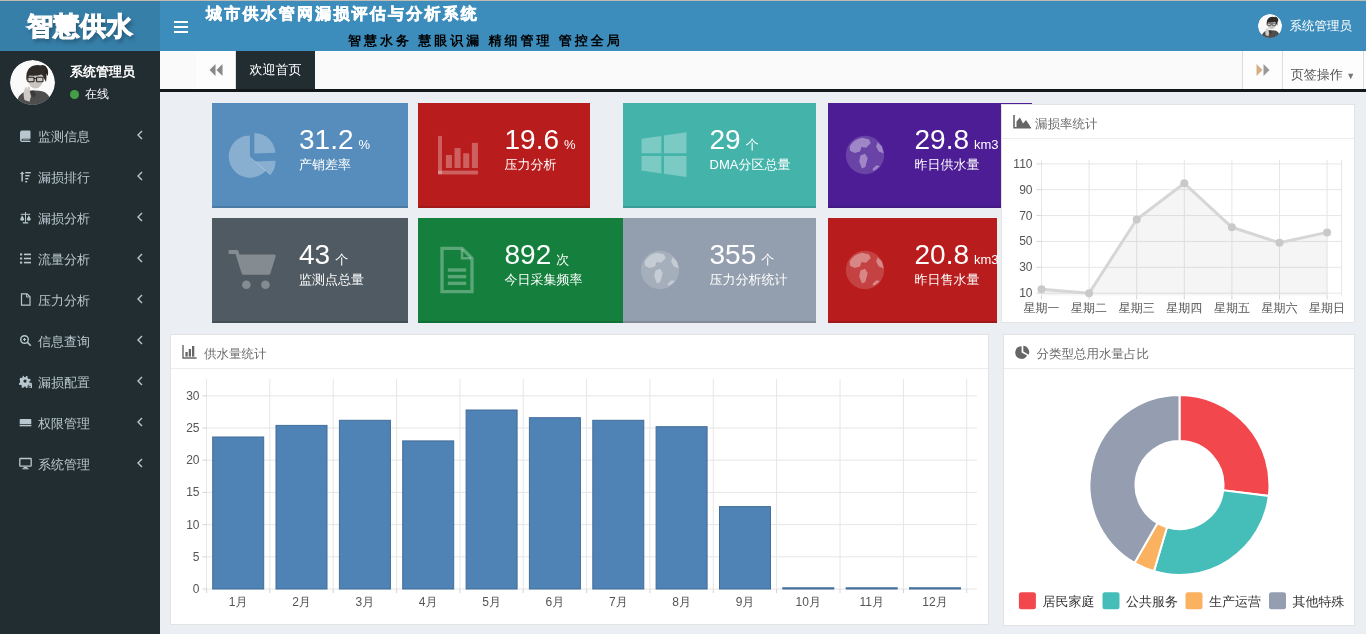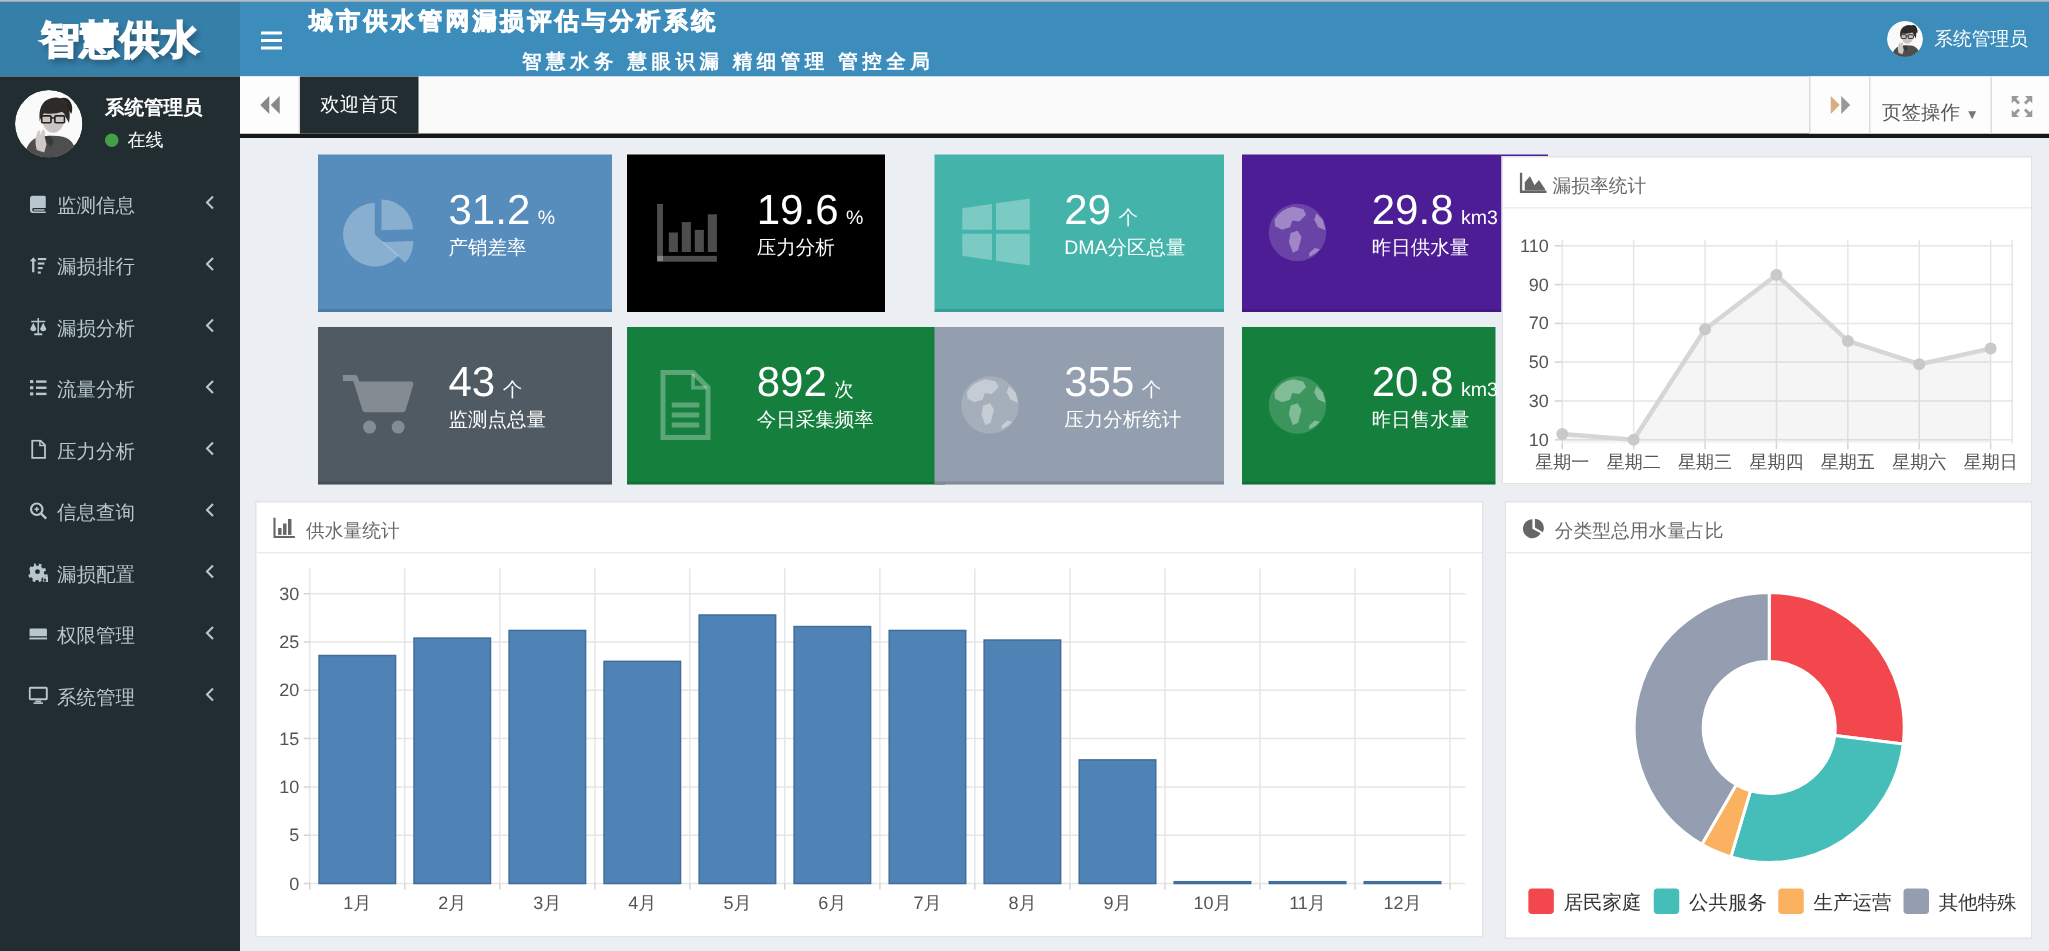--- a/index.html
+++ b/index.html
@@ -2,37 +2,37 @@
 <html><head><meta charset="utf-8">
 <style>
 * { margin:0; padding:0; box-sizing:border-box; }
 html,body { width:1366px; height:634px; overflow:hidden; font-family:"Liberation Sans",sans-serif; background:#ebeff4; }
 .abs { position:absolute; }
 #topstrip { left:0; top:0; width:1366px; height:1px; background:#c1bab2; }
 #logo { left:0; top:1px; width:160px; height:50px; background:#367fa9; color:#fff; font-size:26px; font-weight:900; text-align:center; line-height:50px; text-shadow:2px 3px 4px rgba(0,0,0,0.4); letter-spacing:0.5px; -webkit-text-stroke:1.1px #fff; }
 #hdr { left:160px; top:1px; width:1206px; height:50px; background:#3c8dbc; }
 #burger div { width:14px; height:2px; background:#fff; margin-bottom:3px; }
 #htitle { position:absolute; left:46px; top:3px; color:#fff; font-size:16px; font-weight:900; letter-spacing:2.2px; -webkit-text-stroke:0.5px #fff; }
-#hsub { position:absolute; left:188px; top:31px; color:#ffffff; font-size:13px; letter-spacing:3px; font-family:"Liberation Serif",serif; font-weight:bold; }
+#hsub { position:absolute; left:188px; top:31px; color:#000000; font-size:13px; letter-spacing:3px; font-family:"Liberation Serif",serif; font-weight:bold; }
 #huser { position:absolute; right:14px; top:13px; height:25px; color:#fff; font-size:12.5px; }
 #huser .av { float:left; width:24px; height:24px; border-radius:50%; overflow:hidden; margin-right:8px; }
 #huser span { line-height:25px; }
 #sidebar { left:0; top:51px; width:160px; height:583px; background:#222d32; }
 .spanel { position:absolute; left:10px; top:9px; }
 .spanel .av { width:45px; height:45px; border-radius:50%; overflow:hidden; }
 .sname { position:absolute; left:70px; top:12px; color:#fff; font-size:13px; font-weight:bold; white-space:nowrap; }
 .sonline { position:absolute; left:70px; top:34px; }
 .sdot { display:inline-block; width:9px; height:9px; border-radius:50%; background:#43a047; margin-right:6px; }
 .sonline span.t { color:#fff; font-size:12px; vertical-align:1px; }
 .mi { position:absolute; left:0; width:160px; height:41px; }
 .mic { position:absolute; left:19px; top:14px; }
 .mtx { position:absolute; left:38px; top:13px; color:#b8c7ce; font-size:13px; }
 .chev { position:absolute; right:17px; top:15px; }
 #tabbar { left:160px; top:51px; width:1206px; height:41px; background:#fafafa; border-bottom:3px solid #14181b; }
-.tsec { position:absolute; top:0; height:38px; background:#fdfdfd; }
+.tsec { position:absolute; top:0; height:38px; background:#fdfdfd;margin-left:36px; }
 #tbtn1 { left:0; width:40px; border-right:1px solid #ddd; }
 #tactive { left:40px; width:79px; background:#222d32; color:#fff; font-size:13px; text-align:center; line-height:38px; }
 #tbtn2 { left:1046.3px; width:40px; border-left:1px solid #ddd; }
 #tmenu { left:1086.3px; width:80.4px; border-left:1px solid #ddd; color:#555; font-size:13px; text-align:center; line-height:48px; }
 #tfull { left:1166.7px; width:39.3px; border-left:1px solid #ddd; }
 .dbl { position:absolute; top:12.5px; }
 .card { position:absolute; height:105px; border-bottom:2px solid rgba(0,0,0,0.12);margin-left:42px; }
 .cic { position:absolute; left:14px; top:50%; transform:translateY(-50%); }
 .cnum { position:absolute; left:87px; top:22px; color:#fff; font-size:28px; line-height:30px; white-space:nowrap; }
 .cunit { font-size:13px; margin-left:5px; }
@@ -264,21 +264,21 @@
         <g fill="rgba(255,255,255,0.30)">
           <path d="M26.5 8.2 A 23.5 23.5 0 1 0 44.3 47.1 L26.5 31.5 Z"></path>
           <path d="M31.5 5.5 a23.5 23.5 0 0 1 23.4 22.1 l-23.4 0.8 Z"></path>
           <path d="M49 52.5 l-17 -15.2 23 -1 a23.5 23.5 0 0 1 -6 16.2 Z"></path>
         </g>
       </svg>
     </div>
 <div class="cnum">31.2<span class="cunit">%</span></div>
 <div class="clab">产销差率</div>
   </div>
-<div class="card" style="left:375.5px;top:103px;width:172px;background:#000000">
+<div class="card" style="left:375.5px;top:103px;width:172px;background:#b91c1c">
 <div class="cic">
       <svg viewBox="0 0 60 60" width="52" height="52" style="display:block">
         <g fill="rgba(255,255,255,0.30)">
           <rect x="7" y="8" width="4.5" height="44"></rect>
           <rect x="7" y="48" width="46" height="4.5"></rect>
           <rect x="16" y="30" width="7" height="15"></rect>
           <rect x="26" y="22" width="7" height="23"></rect>
           <rect x="36" y="28" width="7" height="17"></rect>
           <rect x="46" y="16" width="7" height="29"></rect>
         </g>
@@ -354,21 +354,21 @@
           <path d="M10 19 Q15 9.5 26 7.5 L35 9.5 L37.5 14.5 L31.5 20.5 L25.5 19.5 L23.5 25.5 L16.5 27.5 L10.5 24.5 Z"></path>
           <path d="M24 30.5 L30 28.5 L33.5 34 L30.5 45.5 L26 47.5 L22.5 38 Z"></path>
           <path d="M46.5 13.5 L52 19 L54.5 28 L48 25.5 L44.5 19 Z"></path>
           <path d="M40 48 l5 -4.5 4.5 1 a25 25 0 0 1 -9 6.5 Z"></path>
         </g>
       </svg>
     </div>
 <div class="cnum">355<span class="cunit">个</span></div>
 <div class="clab">压力分析统计</div>
   </div>
-<div class="card" style="left:785.5px;top:218px;width:169px;background:#15803d">
+<div class="card" style="left:785.5px;top:218px;width:169px;background:#b91c1c">
 <div class="cic">
       <svg viewBox="0 0 60 60" width="46" height="46" style="display:block">
         <circle cx="30" cy="30" r="25" fill="rgba(255,255,255,0.17)"></circle>
         <g fill="rgba(255,255,255,0.36)">
           <path d="M10 19 Q15 9.5 26 7.5 L35 9.5 L37.5 14.5 L31.5 20.5 L25.5 19.5 L23.5 25.5 L16.5 27.5 L10.5 24.5 Z"></path>
           <path d="M24 30.5 L30 28.5 L33.5 34 L30.5 45.5 L26 47.5 L22.5 38 Z"></path>
           <path d="M46.5 13.5 L52 19 L54.5 28 L48 25.5 L44.5 19 Z"></path>
           <path d="M40 48 l5 -4.5 4.5 1 a25 25 0 0 1 -9 6.5 Z"></path>
         </g>
       </svg>

